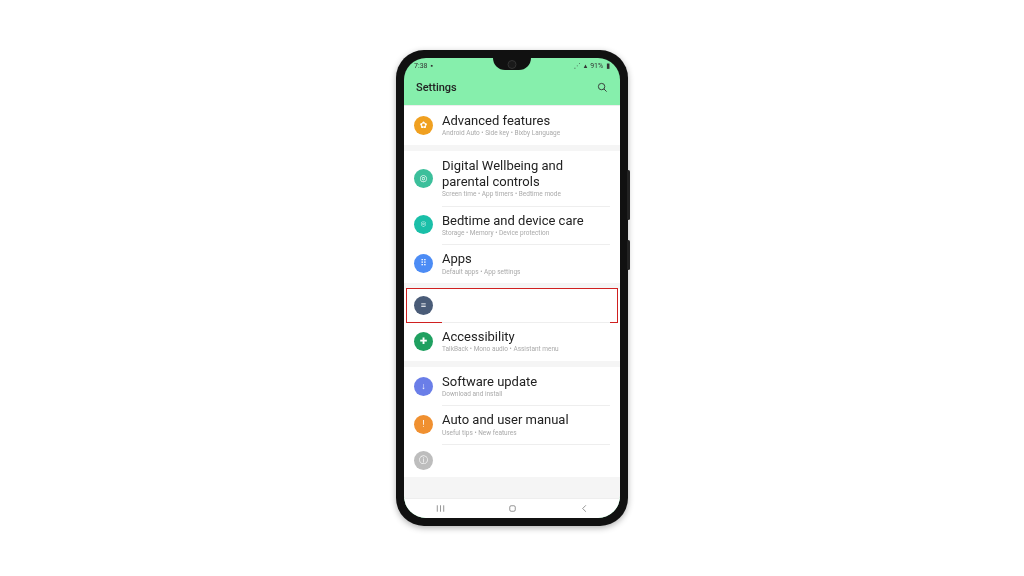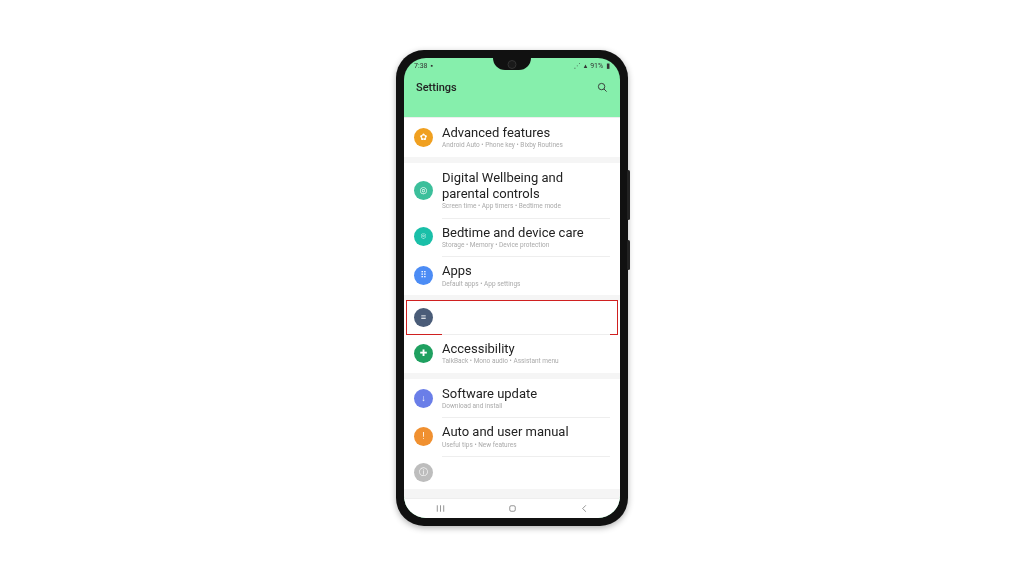--- a/index.html
+++ b/index.html
@@ -72,21 +72,21 @@
     font-size: 7px;
     color: #333;
     height: 14px;
   }
   .status-left { display: flex; gap: 3px; align-items: center; }
   .status-right { display: flex; gap: 3px; align-items: center; }
   .header {
     display: flex;
     justify-content: space-between;
     align-items: center;
-    padding: 6px 12px 20px;
+    padding: 6px 12px 8px;
     border-bottom: 1px solid #eee;
   }
   .header-title { font-size: 11px; font-weight: 500; color: #222; }
   .search-icon svg { width: 11px; height: 11px; stroke: #333; fill: none; stroke-width: 2; }
   .content {
     flex: 1;
     overflow: hidden;
     background: #f5f5f5;
     display: flex;
     flex-direction: column;
@@ -198,21 +198,21 @@
 
     <div class="content">
 
       <div class="group truncated">
         <div class="row">
           <div class="icon" style="background:#f0a020">
               <span>✿</span>
             </div>
           <div class="row-text">
             <div class="row-title">Advanced features</div>
-            <div class="row-sub">Android Auto  •  Phone key  •  Bixby Routines</div>
+            <div class="row-sub">Android Auto  •  Side key  •  Bixby Language</div>
           </div>
         </div>
       </div>
 
       <div class="group">
         <div class="row">
           <div class="icon" style="background:#3cbf9b">
               <span>◎</span>
             </div>
           <div class="row-text">

